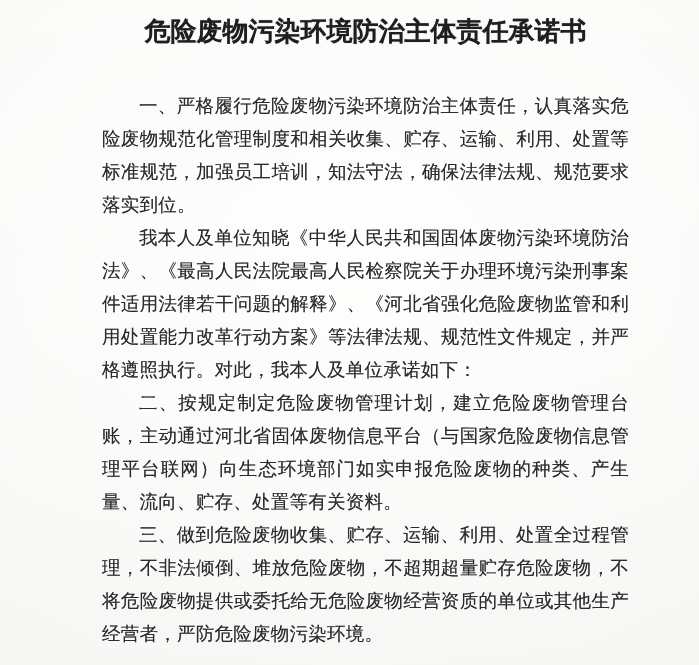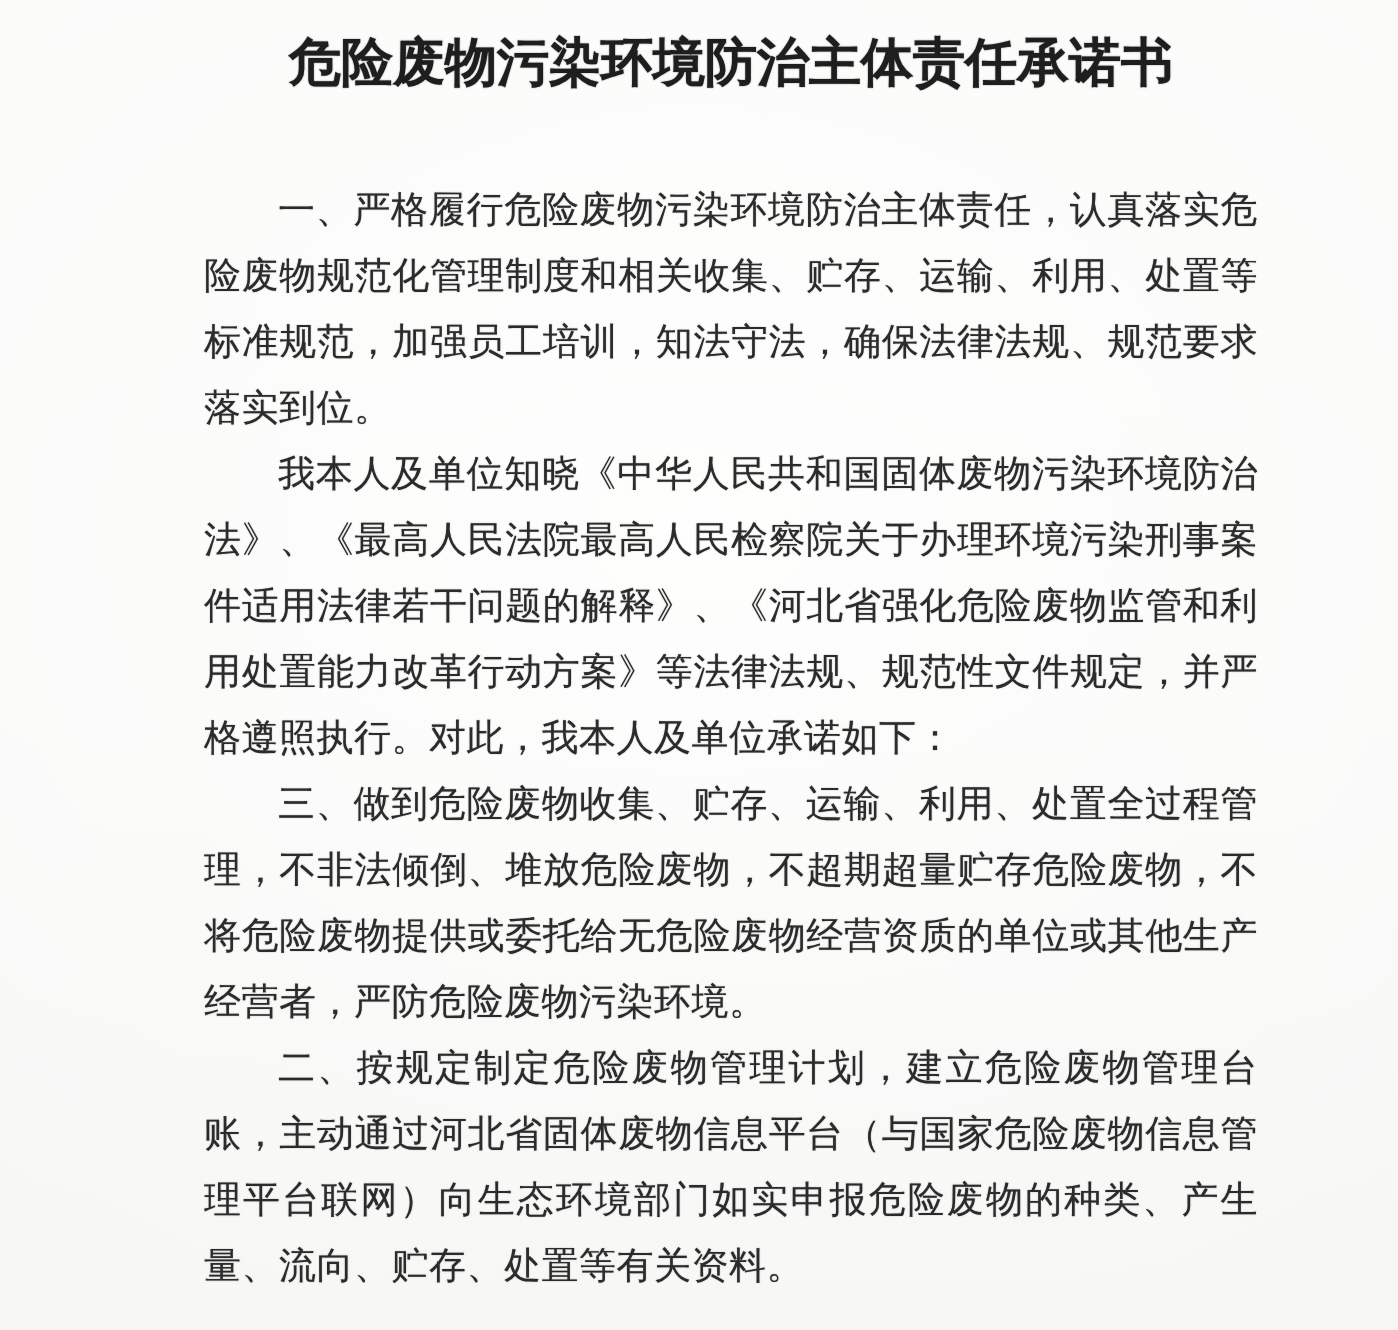--- a/index.html
+++ b/index.html
@@ -53,16 +53,16 @@
 </style>
 </head>
 <body>
 
 <div class="page">
   <h1 class="doc-title">危险废物污染环境防治主体责任承诺书</h1>
 
   <div class="doc-body">
     <p>一、严格履行危险废物污染环境防治主体责任，认真落实危险废物规范化管理制度和相关收集、贮存、运输、利用、处置等标准规范，加强员工培训，知法守法，确保法律法规、规范要求落实到位。</p>
     <p>我本人及单位知晓《中华人民共和国固体废物污染环境防治法》、《最高人民法院最高人民检察院关于办理环境污染刑事案件适用法律若干问题的解释》、《河北省强化危险废物监管和利用处置能力改革行动方案》等法律法规、规范性文件规定，并严格遵照执行。对此，我本人及单位承诺如下：</p>
+    <p>二、按规定制定危险废物管理计划，建立危险废物管理台账，主动通过河北省固体废物信息平台（与国家危险废物信息管理平台联网）向生态环境部门如实申报危险废物的种类、产生量、流向、贮存、处置等有关资料。</p>
     <p>三、做到危险废物收集、贮存、运输、利用、处置全过程管理，不非法倾倒、堆放危险废物，不超期超量贮存危险废物，不将危险废物提供或委托给无危险废物经营资质的单位或其他生产经营者，严防危险废物污染环境。</p>
-    <p>二、按规定制定危险废物管理计划，建立危险废物管理台账，主动通过河北省固体废物信息平台（与国家危险废物信息管理平台联网）向生态环境部门如实申报危险废物的种类、产生量、流向、贮存、处置等有关资料。</p>
   </div>
 </div>
 
 </body></html>

